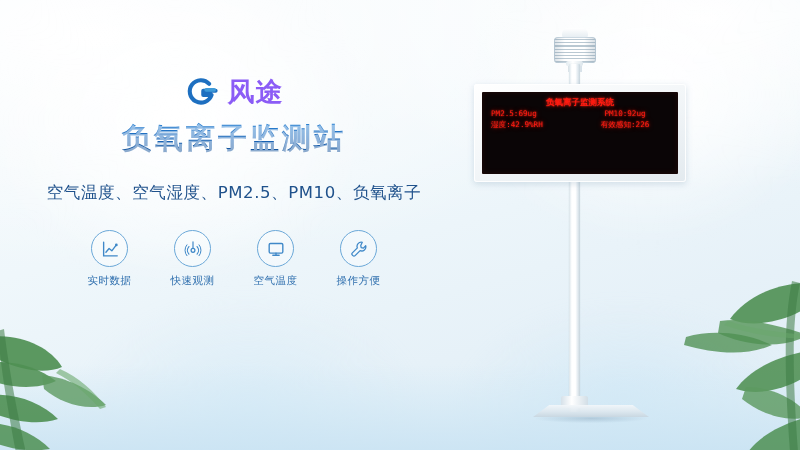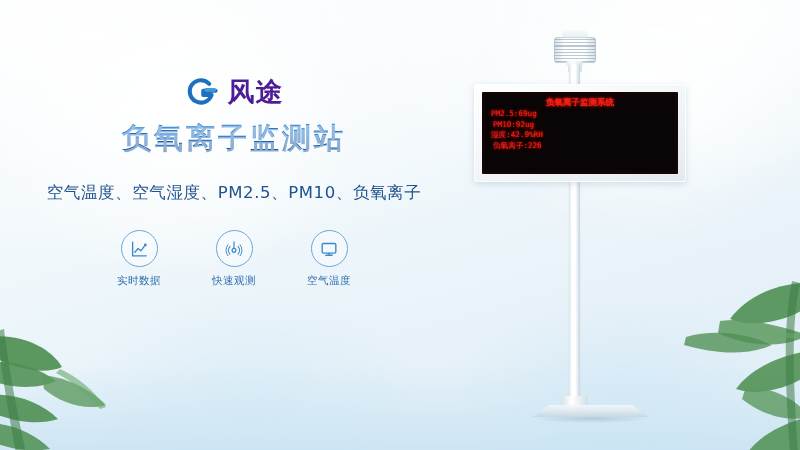--- a/index.html
+++ b/index.html
@@ -93,21 +93,21 @@
     height: 34px;
   }
   .brand-mark {
     width: 34px;
     height: 34px;
     flex: none;
   }
   .brand-name {
     font-size: 27px;
     font-weight: 700;
-    color: #4c1d95;
+    color: #8b5cf6;
     letter-spacing: 1px;
     line-height: 1;
     font-family: "DejaVu Sans", "Liberation Sans", sans-serif;
   }
 
   
   .headline {
     margin-top: 14px;
     font-size: 29px;
     font-weight: 700;
@@ -130,21 +130,21 @@
     color: #20528c;
     font-family: "DejaVu Sans", "Liberation Sans", sans-serif;
     font-weight: 400;
   }
 
   
   .features {
     margin-top: 26px;
     display: flex;
     justify-content: center;
-    gap: 39px;
+    gap: 27px;
   }
   .feature {
     width: 56px;
     text-align: center;
   }
   .feature-circle {
     width: 35px;
     height: 35px;
     margin: 0 auto;
     border: 1.4px solid #6ba8d8;
@@ -305,24 +305,23 @@
     font-size: 8.5px;
     text-align: center;
     line-height: 1.3;
     margin-top: 1px;
   }
   .led-rows { margin-top: 2px; }
   .led-row {
     display: flex;
     line-height: 1.38;
     font-size: 7.6px;
-    flex-direction: column;
   }
   .led-cell { width: 50%; }
-  .led-cell.right { padding-left: 2px; }
+  .led-cell.right { padding-left: 2px; text-align: center; }
 
   
   .foliage { position: absolute; inset: 0; pointer-events: none; }
   .leaf-left  { position: absolute; left: -14px; bottom: -8px; }
   .leaf-right { position: absolute; right: -10px; bottom: -6px; }
 </style>
 </head>
 <body>
 
 <div id="stage">
@@ -380,20 +379,28 @@
       <div class="feature">
         <div class="feature-circle">
           <svg width="20" height="20" viewBox="0 0 22 22">
             <rect x="3.5" y="5" width="15" height="10.5" rx="1.4" fill="none" stroke="#3f88c8" stroke-width="1.5"></rect>
             <path d="M11 15.5v2.2M7.5 17.9h7" fill="none" stroke="#3f88c8" stroke-width="1.5" stroke-linecap="round"></path>
           </svg>
         </div>
         <div class="feature-label">空气温度</div>
       </div>
 
+      <div class="feature">
+        <div class="feature-circle">
+          <svg width="20" height="20" viewBox="0 0 22 22">
+            <path d="M14.6 3.6a4.6 4.6 0 0 0-5.4 6.2l-5.5 5.5a1.7 1.7 0 0 0 0 2.4l.6.6a1.7 1.7 0 0 0 2.4 0l5.5-5.5a4.6 4.6 0 0 0 6.2-5.4l-2.6 2.6-2.4-.5-.5-2.4z" fill="none" stroke="#3f88c8" stroke-width="1.4" stroke-linejoin="round"></path>
+          </svg>
+        </div>
+        <div class="feature-label">操作方便</div>
+      </div>
 
     </div>
   </div>
 
   <div class="device">
 
     <div class="ground-shadow"></div>
 
     <div class="sensor">
       <div class="sensor-top"></div>
@@ -412,21 +419,21 @@
         <div class="led led-title">负氧离子监测系统</div>
 
 
         <div class="led-rows">
           <div class="led-row led">
             <span class="led-cell">PM2.5:69ug</span>
             <span class="led-cell right">PM10:92ug</span>
           </div>
           <div class="led-row led">
             <span class="led-cell">湿度:42.9%RH</span>
-            <span class="led-cell right">负氧离子:226</span>
+            <span class="led-cell right">有效感知:226</span>
           </div>
         </div>
 
       </div>
     </div>
   </div>
 
   <div class="foliage">
 
     <span class="leaf-left">

